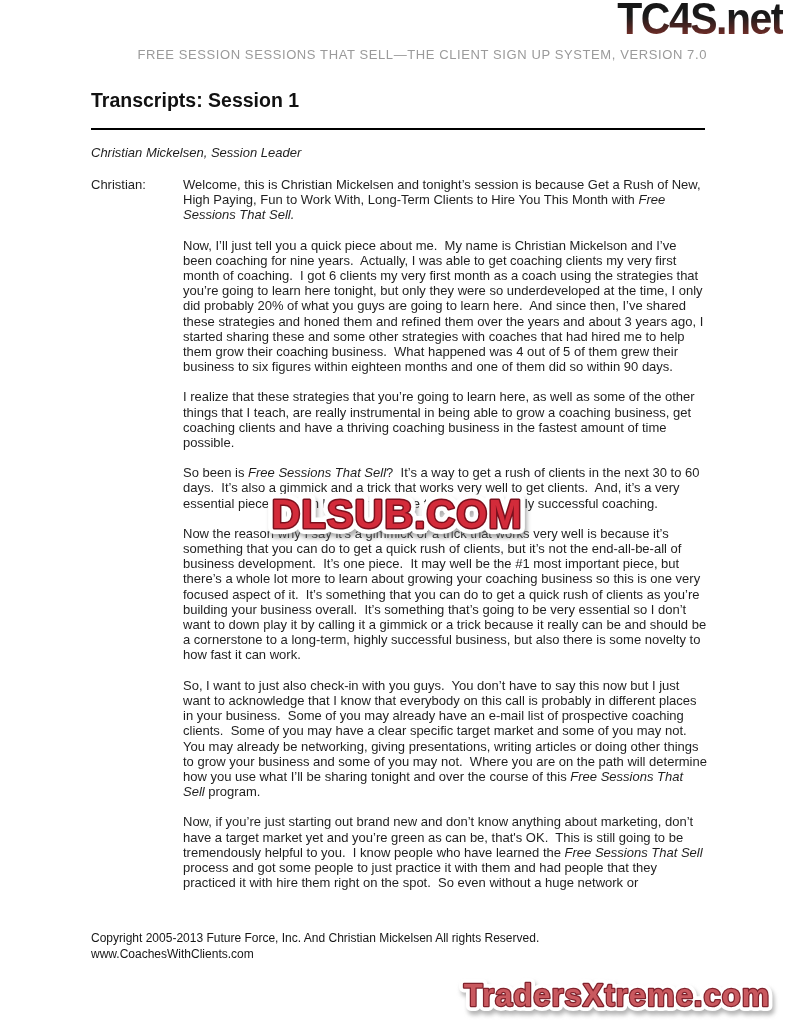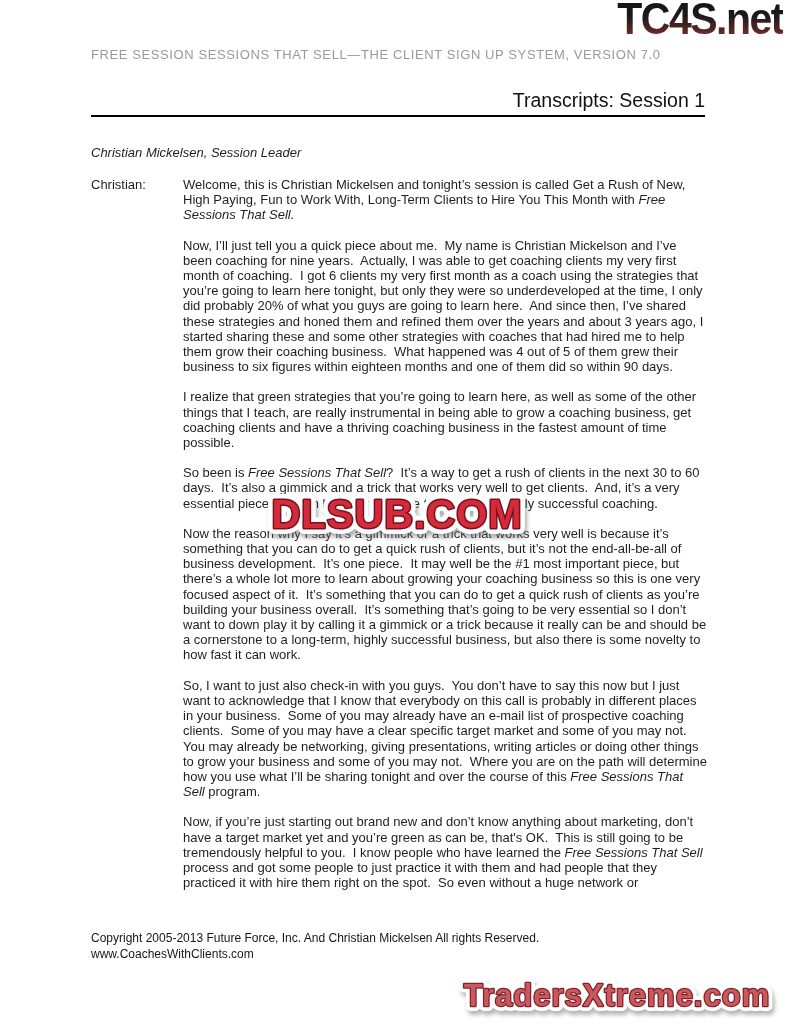--- a/index.html
+++ b/index.html
@@ -8,27 +8,27 @@
     font-family:"Liberation Sans","DejaVu Sans",sans-serif;color:#1f1f1f;border-radius:8px;
   }
   .logo{
     position:absolute;top:-5px;right:8px;
     font-family:"Liberation Sans",sans-serif;font-weight:700;font-size:41px;letter-spacing:-1.5px;
     background:linear-gradient(#141414 0%,#1a1a1a 42%,#5d2824 72%,#a8453a 100%);
     -webkit-background-clip:text;background-clip:text;color:transparent;
     transform:scaleY(1.06);transform-origin:top right;
   }
   .header-line{
-    position:absolute;left:91px;top:47px;width:616px;text-align:left;
+    position:absolute;left:91px;top:47px;width:616px;text-align:right;
     font-size:13px;letter-spacing:0.6px;color:#9a9a9a;white-space:nowrap;
   }
   .title{
     position:absolute;left:91px;top:89px;width:614px;margin:0;
-    font-size:19.5px;font-weight:400;color:#111;
-    border-bottom:2.5px solid #000;padding-bottom:3px;text-align:right;
+    font-size:19.5px;font-weight:700;color:#111;
+    border-bottom:2.5px solid #000;padding-bottom:16px;
   }
   .leader{position:absolute;left:91px;top:145px;font-size:13px;color:#1f1f1f;font-style:italic;}
   .transcript{position:absolute;left:91px;top:177px;width:616px;}
   .para{display:flex;margin:0 0 15px 0;}
   .para .label{flex:0 0 92px;width:92px;font-size:13px;line-height:1.17;color:#1f1f1f;}
   .para .text{width:524px;font-size:13px;line-height:1.17;color:#1f1f1f;white-space:pre-wrap;}
   .it{font-style:italic;}
   .footer{
     position:absolute;left:91px;top:931px;width:616px;text-align:left;
     font-size:12px;line-height:1.3;color:#161616;
@@ -54,29 +54,29 @@
 
   <div class="header-line">FREE SESSION SESSIONS THAT SELL—THE CLIENT SIGN UP SYSTEM, VERSION 7.0</div>
 
   <h1 class="title">Transcripts: Session 1</h1>
 
   <div class="leader">Christian Mickelsen, Session Leader</div>
 
   <div class="transcript" id="transcript">
       <div class="para">
         <div class="label">Christian:</div>
-        <div class="text"><span>Welcome, this is Christian Mickelsen and tonight’s session is called Get a Rush of New, High Paying, Fun to Work With, Long-Term Clients to Hire You This Month with </span><span class="it">Free Sessions That Sell.</span></div>
+        <div class="text"><span>Welcome, this is Christian Mickelsen and tonight’s session is because Get a Rush of New, High Paying, Fun to Work With, Long-Term Clients to Hire You This Month with </span><span class="it">Free Sessions That Sell.</span></div>
       </div>
       <div class="para">
         <div class="label"></div>
         <div class="text"><span>Now, I’ll just tell you a quick piece about me.  My name is Christian Mickelson and I’ve been coaching for nine years.  Actually, I was able to get coaching clients my very first month of coaching.  I got 6 clients my very first month as a coach using the strategies that you’re going to learn here tonight, but only they were so underdeveloped at the time, I only did probably 20% of what you guys are going to learn here.  And since then, I’ve shared these strategies and honed them and refined them over the years and about 3 years ago, I started sharing these and some other strategies with coaches that had hired me to help them grow their coaching business.  What happened was 4 out of 5 of them grew their business to six figures within eighteen months and one of them did so within 90 days.</span></div>
       </div>
       <div class="para">
         <div class="label"></div>
-        <div class="text"><span>I realize that green strategies that you’re going to learn here, as well as some of the other things that I teach, are really instrumental in being able to grow a coaching business, get coaching clients and have a thriving coaching business in the fastest amount of time possible.</span></div>
+        <div class="text"><span>I realize that these strategies that you’re going to learn here, as well as some of the other things that I teach, are really instrumental in being able to grow a coaching business, get coaching clients and have a thriving coaching business in the fastest amount of time possible.</span></div>
       </div>
       <div class="para">
         <div class="label"></div>
         <div class="text"><span>So been is </span><span class="it">Free Sessions That Sell</span><span>?  It’s a way to get a rush of clients in the next 30 to 60 days.  It’s also a gimmick and a trick that works very well to get clients.  And, it’s a very essential piece and can be a cornerstone to long-term, highly successful coaching.</span></div>
       </div>
       <div class="para">
         <div class="label"></div>
         <div class="text"><span>Now the reason why I say it’s a gimmick or a trick that works very well is because it’s something that you can do to get a quick rush of clients, but it’s not the end-all-be-all of business development.  It’s one piece.  It may well be the #1 most important piece, but there’s a whole lot more to learn about growing your coaching business so this is one very focused aspect of it.  It’s something that you can do to get a quick rush of clients as you’re building your business overall.  It’s something that’s going to be very essential so I don’t want to down play it by calling it a gimmick or a trick because it really can be and should be a cornerstone to a long-term, highly successful business, but also there is some novelty to how fast it can work.</span></div>
       </div>
       <div class="para">

